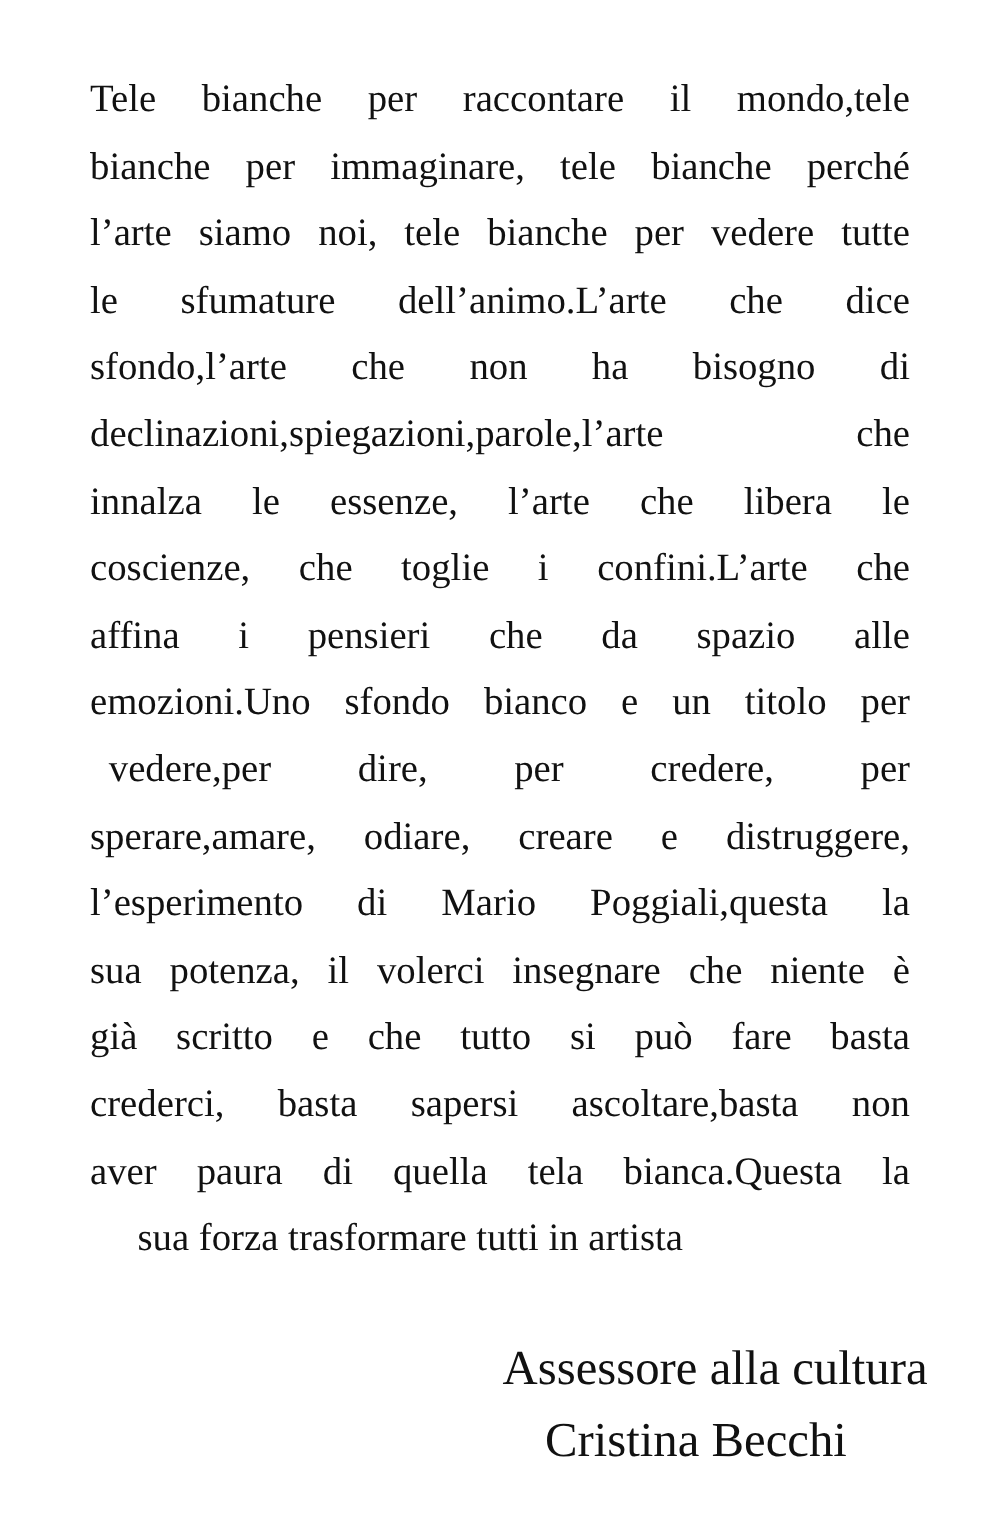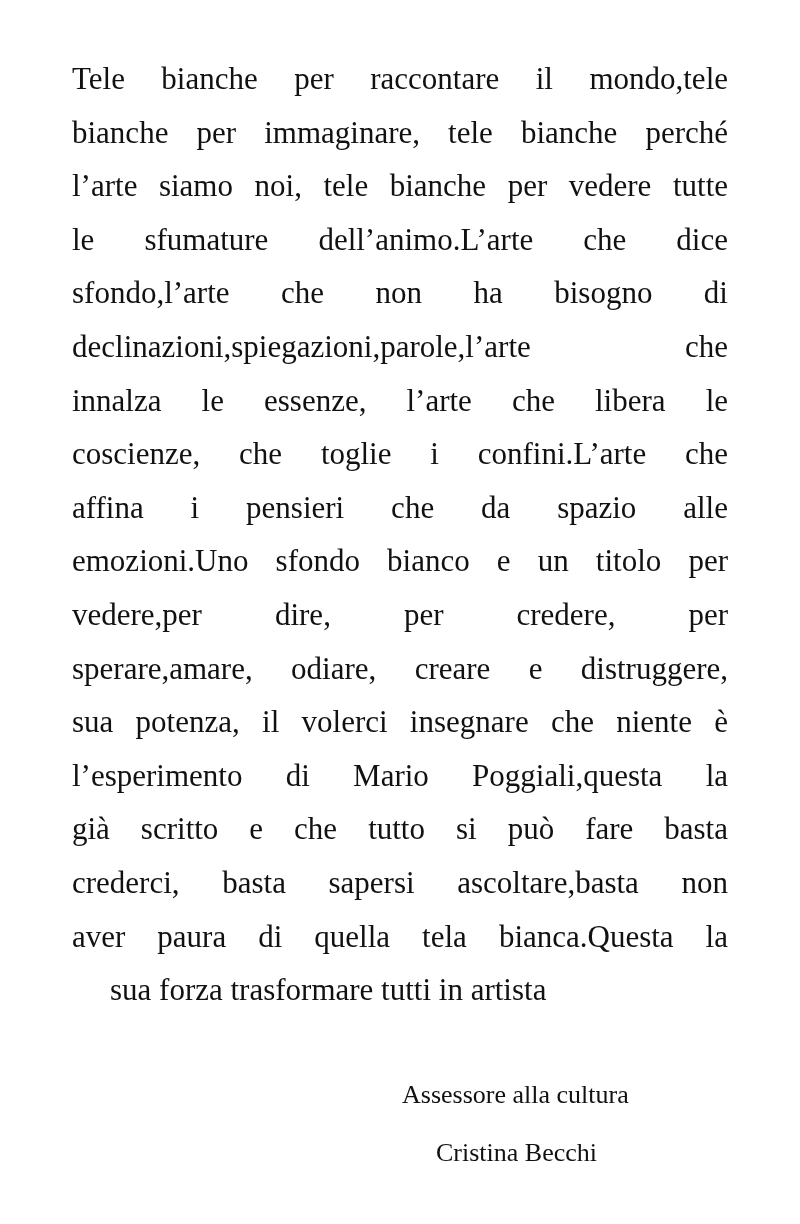--- a/index.html
+++ b/index.html
@@ -30,21 +30,21 @@
       text-align-last: justify;
       white-space: nowrap;
       word-spacing: 0;
     }
     .line.last {
       text-align-last: left;
       margin-left: 38px;
     }
     .signature {
       position: absolute;
-      font-size: 26px;
+      font-size: 39px;
       line-height: 40px;
       white-space: nowrap;
     }
     .sig-role {
       left: 402px;
       top: 1075px;
     }
     .sig-name {
       left: 436px;
       top: 1133px;
@@ -57,24 +57,24 @@
   <div class="line" style="white-space: normal;">Tele  bianche per raccontare il mondo,tele</div>
   <div class="line" style="white-space: normal;">bianche per immaginare, tele bianche perché</div>
   <div class="line" style="white-space: normal;">l’arte siamo noi, tele bianche per vedere tutte</div>
   <div class="line" style="white-space: normal;">le sfumature dell’animo.L’arte che dice</div>
   <div class="line" style="white-space: normal;">sfondo,l’arte che non ha bisogno di</div>
   <div class="line" style="white-space: normal;">declinazioni,spiegazioni,parole,l’arte che</div>
   <div class="line" style="white-space: normal;">innalza le essenze, l’arte che libera le</div>
   <div class="line" style="white-space: normal;">coscienze, che toglie i confini.L’arte che</div>
   <div class="line" style="white-space: normal;">affina i pensieri che da spazio alle</div>
   <div class="line" style="white-space: normal;">emozioni.Uno sfondo bianco e un titolo per</div>
-  <div class="line" style="white-space: normal;">vedere,per dire, per credere, per</div>
+  <div class="line" style="white-space: normal; margin-left: 15px;">vedere,per dire, per credere, per</div>
   <div class="line" style="white-space: normal;">sperare,amare, odiare, creare e distruggere,</div>
+  <div class="line" style="white-space: normal;">l’esperimento di Mario Poggiali,questa la</div>
   <div class="line" style="white-space: normal;">sua potenza, il volerci insegnare che niente è</div>
-  <div class="line" style="white-space: normal;">l’esperimento di Mario Poggiali,questa la</div>
   <div class="line" style="white-space: normal;">già scritto e che tutto si può fare basta</div>
   <div class="line" style="white-space: normal;">crederci, basta sapersi ascoltare,basta non</div>
   <div class="line" style="white-space: normal;">aver paura di quella tela bianca.Questa la</div>
   <div class="line last" style="white-space: normal;">sua forza trasformare tutti in artista</div>
 </div>
 
 <div class="signature sig-role">Assessore alla cultura</div>
 <div class="signature sig-name">Cristina Becchi</div>
 
 </body></html>

